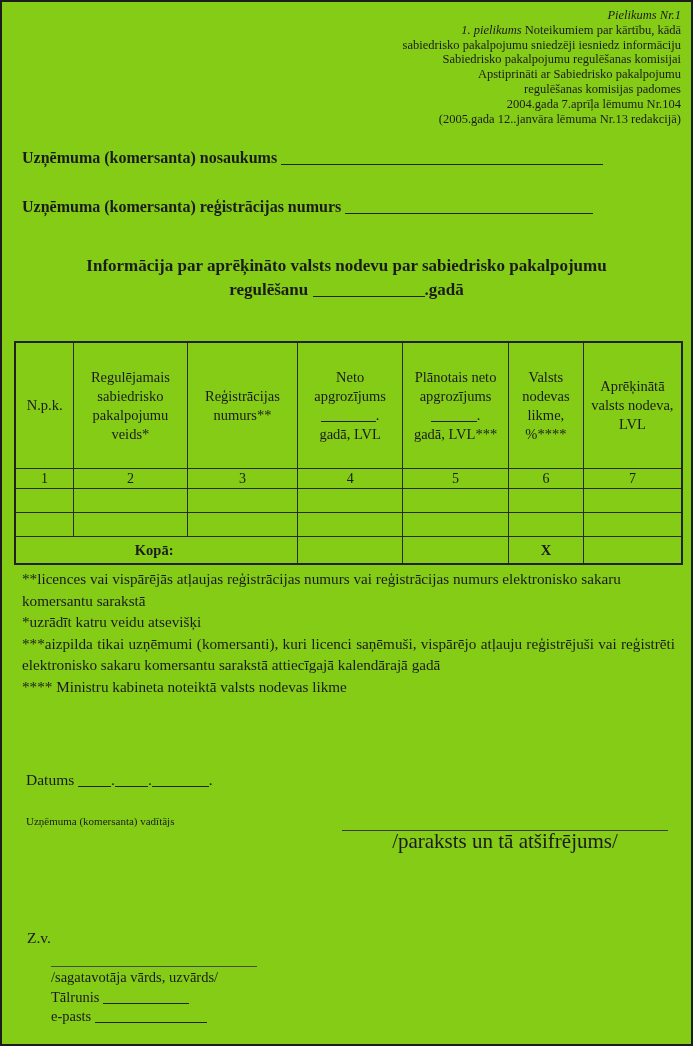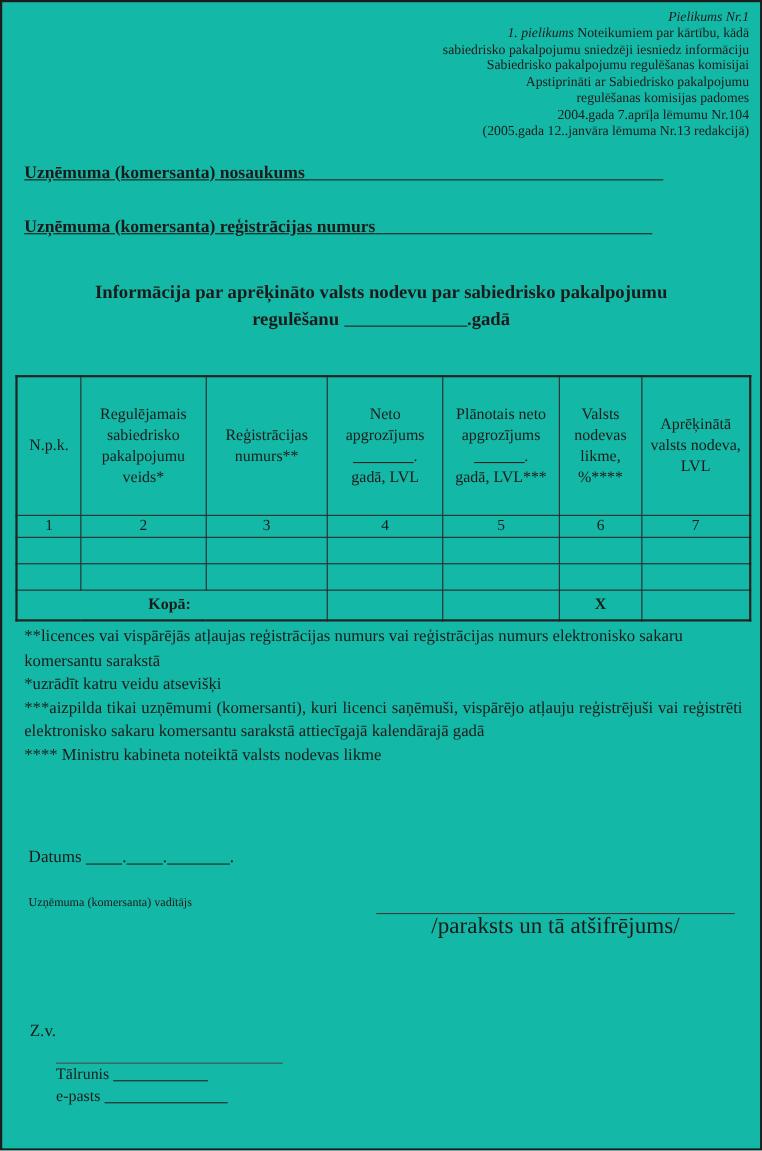--- a/index.html
+++ b/index.html
@@ -1,21 +1,21 @@
 <!DOCTYPE html>
 <html><head>
 <meta charset="utf-8">
 <style>
   html, body { margin: 0; padding: 0; background: #ffffff; }
   .page {
     position: relative;
     width: 693px;
     height: 1046px;
     box-sizing: border-box;
-    background: #14b8a6;
+    background: #84cc16;
     border: 2px solid #1c1c1c;
     font-family: "Liberation Serif", "DejaVu Serif", serif;
     color: #1b1b1b;
     overflow: hidden;
   }
   
   .doc-header {
     position: absolute;
     top: 6px;
     right: 10px;
@@ -25,21 +25,20 @@
     line-height: 14.8px;
   }
   .italic { font-style: italic; }
   
   .field-row {
     position: absolute;
     left: 20px;
     font-size: 16px;
     font-weight: bold;
     white-space: nowrap;
-    text-decoration: underline;
   }
   .blank {
     display: inline-block;
     border-bottom: 1.6px solid #222;
     height: 14px;
     vertical-align: -2px;
   }
   .blank.thin { border-bottom-width: 1.2px; }
   
   .doc-title {
@@ -260,20 +259,21 @@
   <div class="manager-label">Uzņēmuma (komersanta) vadītājs</div>
   <div class="sig-block">
     <div class="sig-line"></div>
     <div class="sig-caption">/paraksts un tā atšifrējums/</div>
   </div>
 
   <div class="seal-label">Z.v.</div>
 
   <div class="preparer-block">
     <div class="prep-line"></div>
+    <div>/sagatavotāja vārds, uzvārds/</div>
     <div>
       <span>Tālrunis</span>
       <span class="blank thin w85"></span>
     </div>
     <div>
       <span>e-pasts</span>
       <span class="blank thin w112"></span>
     </div>
   </div>
 

